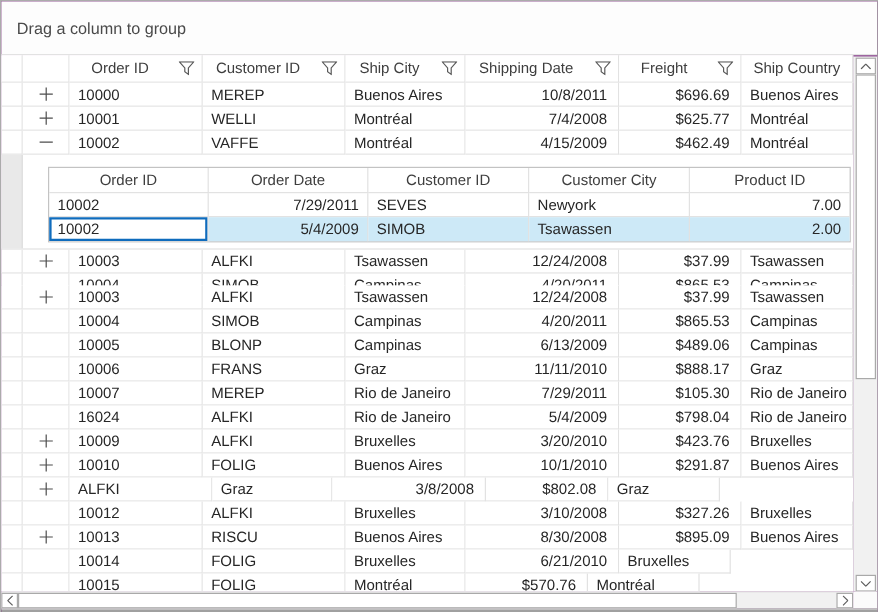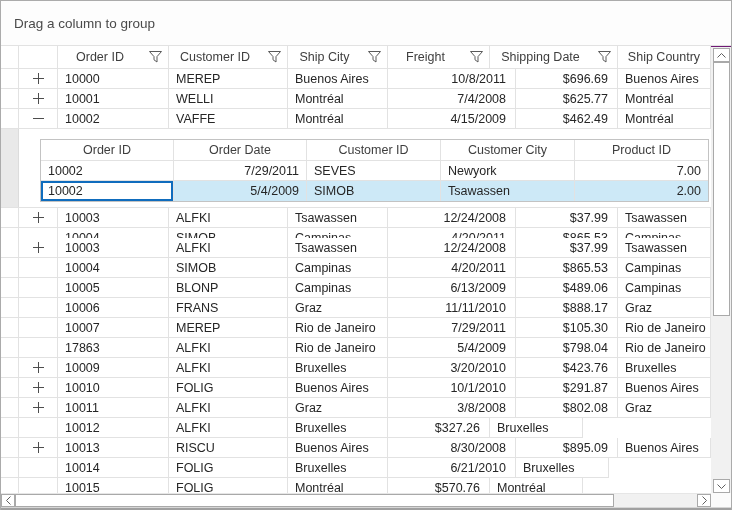--- a/index.html
+++ b/index.html
@@ -93,30 +93,30 @@
         </span>
       </div>
       <div class="hcell mc4">
         <span class="hlabel">Ship City</span>
         <span class="hfilter">
           <svg width="13" height="12" viewBox="0 0 13 12">
             <path d="M0.5 0.5 H12.5 L8 5.6 V11 L5 8.8 V5.6 Z" fill="none" stroke="#5a5a5a" stroke-width="1"></path>
           </svg>
         </span>
       </div>
-      <div class="hcell mc6">
-        <span class="hlabel">Freight</span>
+      <div class="hcell mc5">
+        <span class="hlabel">Shipping Date</span>
         <span class="hfilter">
           <svg width="13" height="12" viewBox="0 0 13 12">
             <path d="M0.5 0.5 H12.5 L8 5.6 V11 L5 8.8 V5.6 Z" fill="none" stroke="#5a5a5a" stroke-width="1"></path>
           </svg>
         </span>
       </div>
-      <div class="hcell mc5">
-        <span class="hlabel">Shipping Date</span>
+      <div class="hcell mc6">
+        <span class="hlabel">Freight</span>
         <span class="hfilter">
           <svg width="13" height="12" viewBox="0 0 13 12">
             <path d="M0.5 0.5 H12.5 L8 5.6 V11 L5 8.8 V5.6 Z" fill="none" stroke="#5a5a5a" stroke-width="1"></path>
           </svg>
         </span>
       </div>
       <div class="hcell mc7">
         <span class="hlabel">Ship Country</span>
       </div>
     </div>
@@ -286,21 +286,21 @@
         <div class="cell mc2 al">10007</div>
         <div class="cell mc3 al">MEREP</div>
         <div class="cell mc4 al">Rio de Janeiro</div>
         <div class="cell mc5 ar">7/29/2011</div>
         <div class="cell mc6 ar">$105.30</div>
         <div class="cell mc7 al">Rio de Janeiro</div>
       </div>
       <div class="row">
         <div class="cell mc0"></div>
         <div class="cell mc1 exp"></div>
-        <div class="cell mc2 al">17863</div>
+        <div class="cell mc2 al">16024</div>
         <div class="cell mc3 al">ALFKI</div>
         <div class="cell mc4 al">Rio de Janeiro</div>
         <div class="cell mc5 ar">5/4/2009</div>
         <div class="cell mc6 ar">$798.04</div>
         <div class="cell mc7 al">Rio de Janeiro</div>
       </div>
       <div class="row">
         <div class="cell mc0"></div>
         <div class="cell mc1 exp">
           <span>
@@ -334,33 +334,33 @@
       </div>
       <div class="row">
         <div class="cell mc0"></div>
         <div class="cell mc1 exp">
           <span>
             <svg width="13" height="13" viewBox="0 0 13 13">
               <path d="M6.5 1 V12 M1 6.5 H12" stroke="#4d4d4d" stroke-width="1" fill="none"></path>
             </svg>
           </span>
         </div>
-        <div class="cell mc2 al">10011</div>
         <div class="cell mc3 al">ALFKI</div>
         <div class="cell mc4 al">Graz</div>
         <div class="cell mc5 ar">3/8/2008</div>
         <div class="cell mc6 ar">$802.08</div>
         <div class="cell mc7 al">Graz</div>
       </div>
       <div class="row">
         <div class="cell mc0"></div>
         <div class="cell mc1 exp"></div>
         <div class="cell mc2 al">10012</div>
         <div class="cell mc3 al">ALFKI</div>
         <div class="cell mc4 al">Bruxelles</div>
+        <div class="cell mc5 ar">3/10/2008</div>
         <div class="cell mc6 ar">$327.26</div>
         <div class="cell mc7 al">Bruxelles</div>
       </div>
       <div class="row">
         <div class="cell mc0"></div>
         <div class="cell mc1 exp">
           <span>
             <svg width="13" height="13" viewBox="0 0 13 13">
               <path d="M6.5 1 V12 M1 6.5 H12" stroke="#4d4d4d" stroke-width="1" fill="none"></path>
             </svg>

